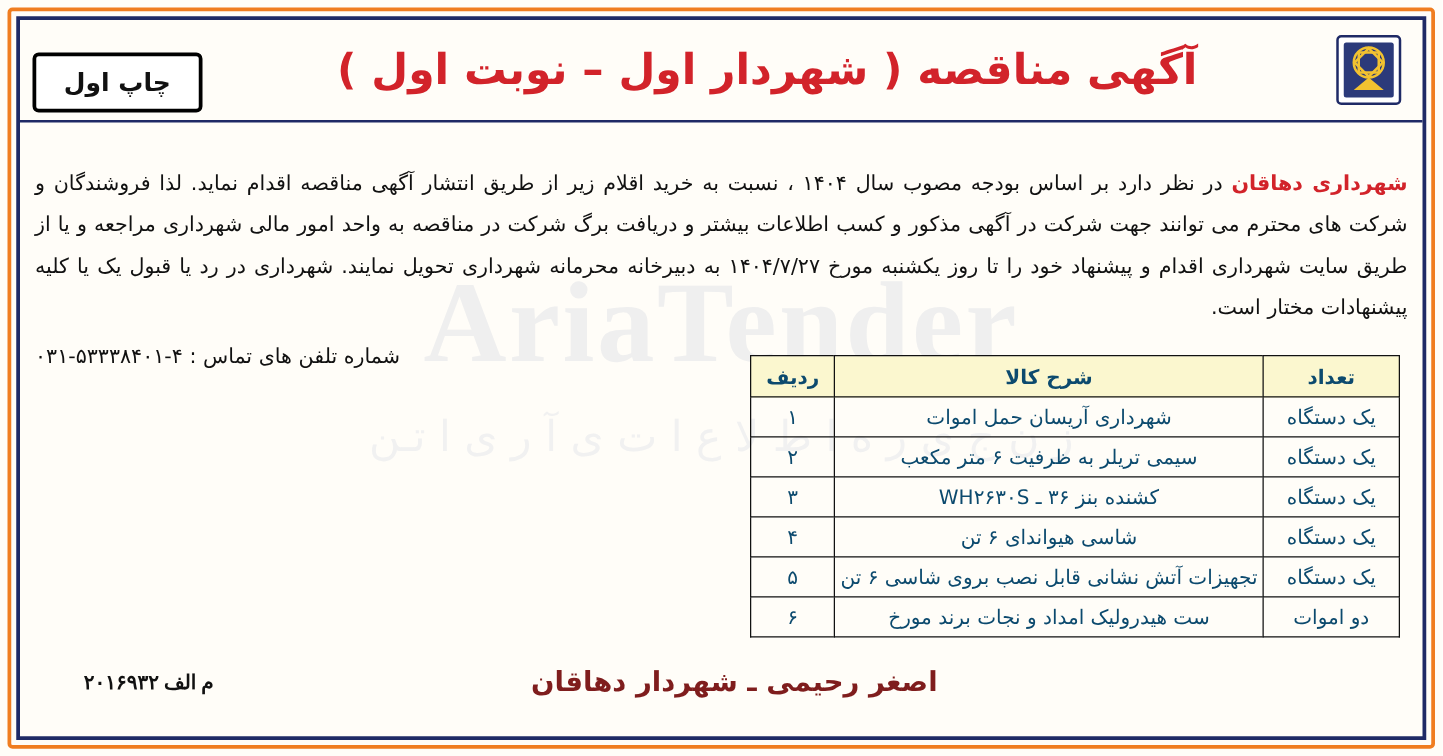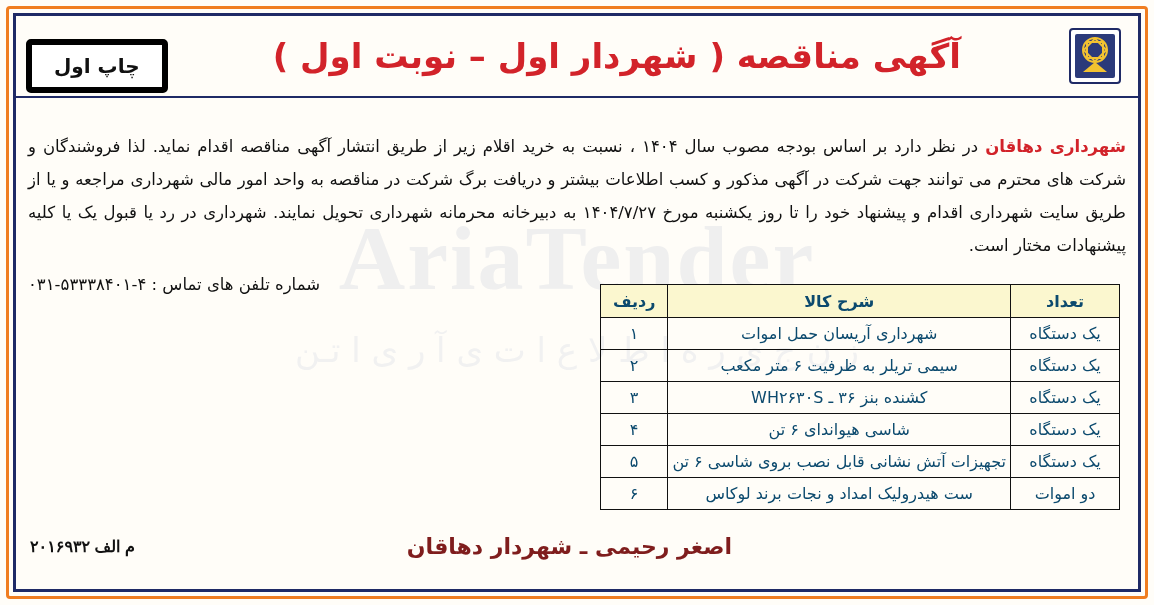--- a/index.html
+++ b/index.html
@@ -59,21 +59,21 @@
   .main-title {
     color: #d2232a;
     font-size: 34px;
     font-weight: bold;
     letter-spacing: 0.5px;
     white-space: nowrap;
     font-family: "DejaVu Sans", sans-serif;
   }
   .chap-badge {
     flex: 0 0 auto;
-    border: 6px solid #000000;
+    border: 3px solid #000000;
     border-radius: 5px;
     background: #ffffff;
     padding: 9px 22px;
     font-size: 20px;
     font-weight: bold;
     color: #111;
     font-family: "DejaVu Sans", sans-serif;
     margin-top: 20px;
   }
 
@@ -172,22 +172,23 @@
     font-weight: bold;
     font-family: "DejaVu Sans", sans-serif;
     flex: 1 1 auto;
     text-align: center;
     padding-right: 120px;
   }
   .ref-code {
     font-size: 16px;
     font-weight: bold;
     color: #111;
-    font-family: Liberation Sans, sans-serif;
-    white-space: nowrap;
+    font-family: Liberation Serif, serif;
+    white-space: nowrap;
+    margin-left: 37px;
   }
   .logo svg { display: block; }
 </style>
 </head>
 <body>
 
 <div class="page">
 
   <div class="frame-orange"></div>
   <div class="frame-navy"></div>
@@ -246,21 +247,21 @@
         <td>شاسی هیواندای ۶ تن</td>
         <td>۴</td>
       </tr>
       <tr>
         <td>یک دستگاه</td>
         <td>تجهیزات آتش نشانی قابل نصب بروی شاسی ۶ تن</td>
         <td>۵</td>
       </tr>
       <tr>
         <td>دو اموات</td>
-        <td>ست هیدرولیک امداد و نجات برند لوکاس</td>
+        <td>ست هیدرولیک امداد و نجات برند مورخ</td>
         <td>۶</td>
       </tr>
     </tbody>
   </table>
 
   <div class="footer">
     <div class="signature">اصغر رحیمی ـ شهردار دهاقان</div>
     <div class="ref-code">م الف ۲۰۱۶۹۳۲</div>
   </div>
 

